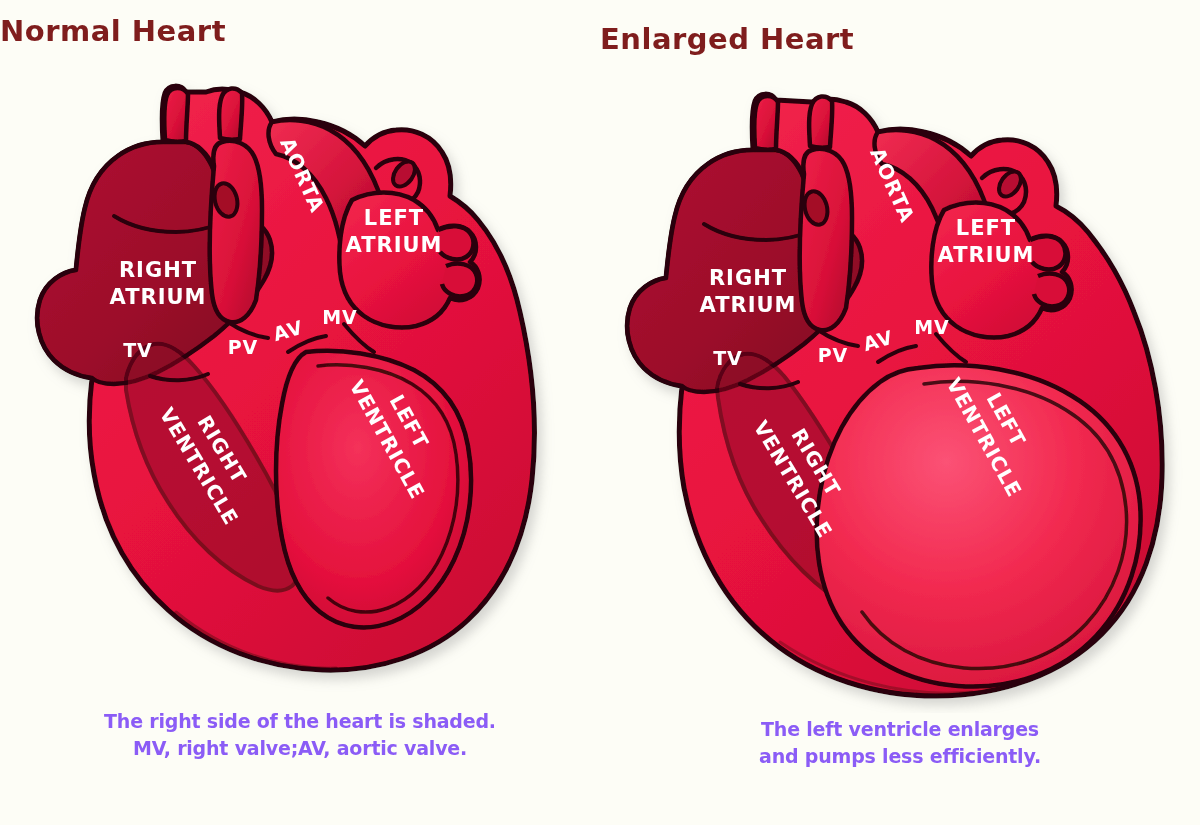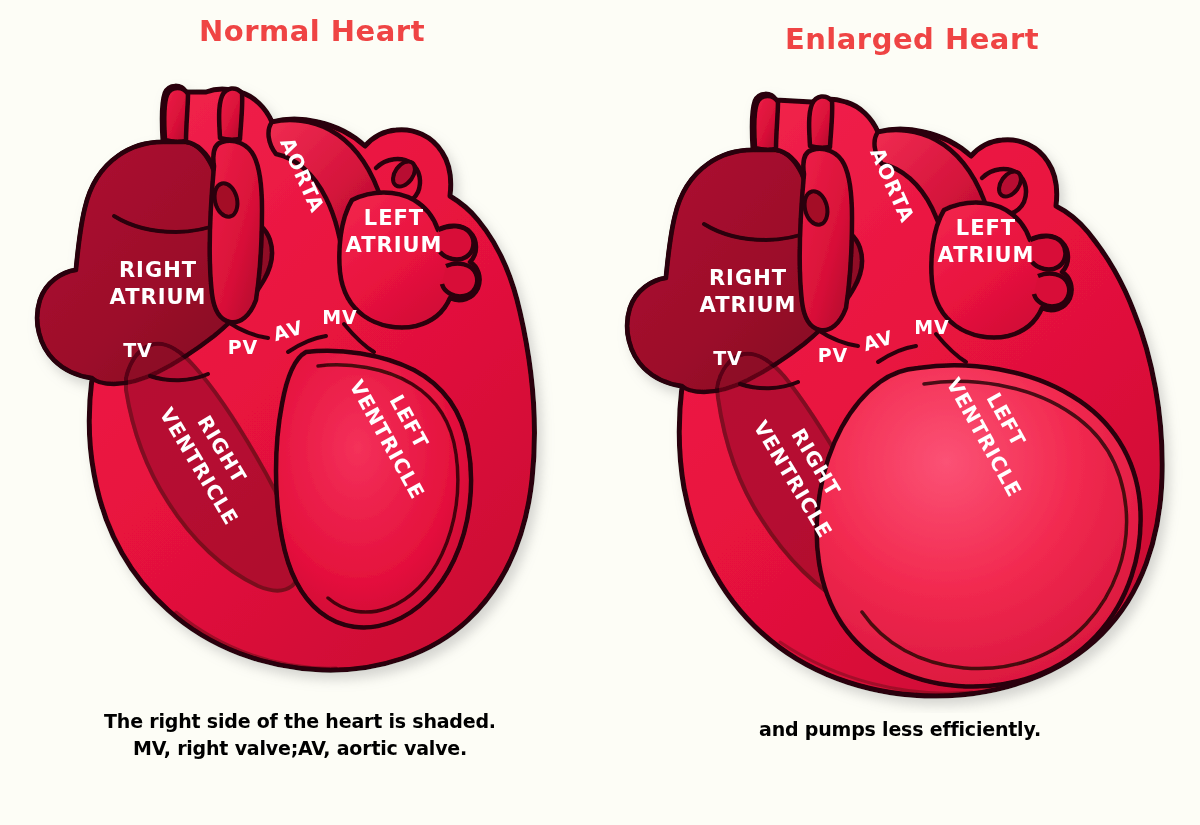--- a/index.html
+++ b/index.html
@@ -9,39 +9,38 @@
     font-family:"DejaVu Sans", sans-serif;
     overflow:hidden;
     position:relative;
   }
   .stage{position:relative;width:1200px;height:825px;}
   .panel{position:absolute;top:0;height:825px;width:600px;}
   .panel-left{left:0;}
   .panel-right{left:600px;margin-top:8px;}
 
   .panel-title{
-    position:absolute;top:14px;left:12px;width:100%;
-    text-align:center;
+    position:absolute;top:14px;left:0;width:100%;
     font-family:"DejaVu Sans", sans-serif;
     font-weight:bold;
     font-size:29px;
     letter-spacing:0.5px;
-    color:#ef4444;
+    color:#7f1d1d;
   }
   .heart-wrap{position:absolute;top:60px;left:0;width:600px;height:645px;}
   .heart-wrap svg{display:block;width:600px;height:645px;}
 
   .caption{
     position:absolute;left:0;width:100%;
     text-align:center;
     font-family:"DejaVu Sans", sans-serif;
     font-weight:bold;
     font-size:19px;
     line-height:1.42;
-    color:#000000;
+    color:#8b5cf6;
     letter-spacing:-0.2px;
   }
   .caption-left{top:708px;}
   .caption-right{top:708px;}
   .caption div{white-space:nowrap;}
 
   
   .lbl{
     font-family:"DejaVu Sans", sans-serif;
     font-weight:bold;
@@ -451,17 +450,18 @@
           <text class="lbl lbl-mid" transform="translate(210,398) rotate(59)" text-anchor="middle">RIGHT</text>
           <text class="lbl lbl-mid" transform="translate(187,415) rotate(59)" text-anchor="middle">VENTRICLE</text>
 
           <text class="lbl lbl-mid" transform="translate(400,355) rotate(61)" text-anchor="middle">LEFT</text>
           <text class="lbl lbl-mid" transform="translate(378,373) rotate(61)" text-anchor="middle">VENTRICLE</text>
         </g>
       </svg>
     </div>
 
     <div class="caption caption-right">
+      <div>The left ventricle enlarges</div>
       <div>and pumps less efficiently.</div>
     </div>
   </div>
 
 </div>
 
 </body></html>

